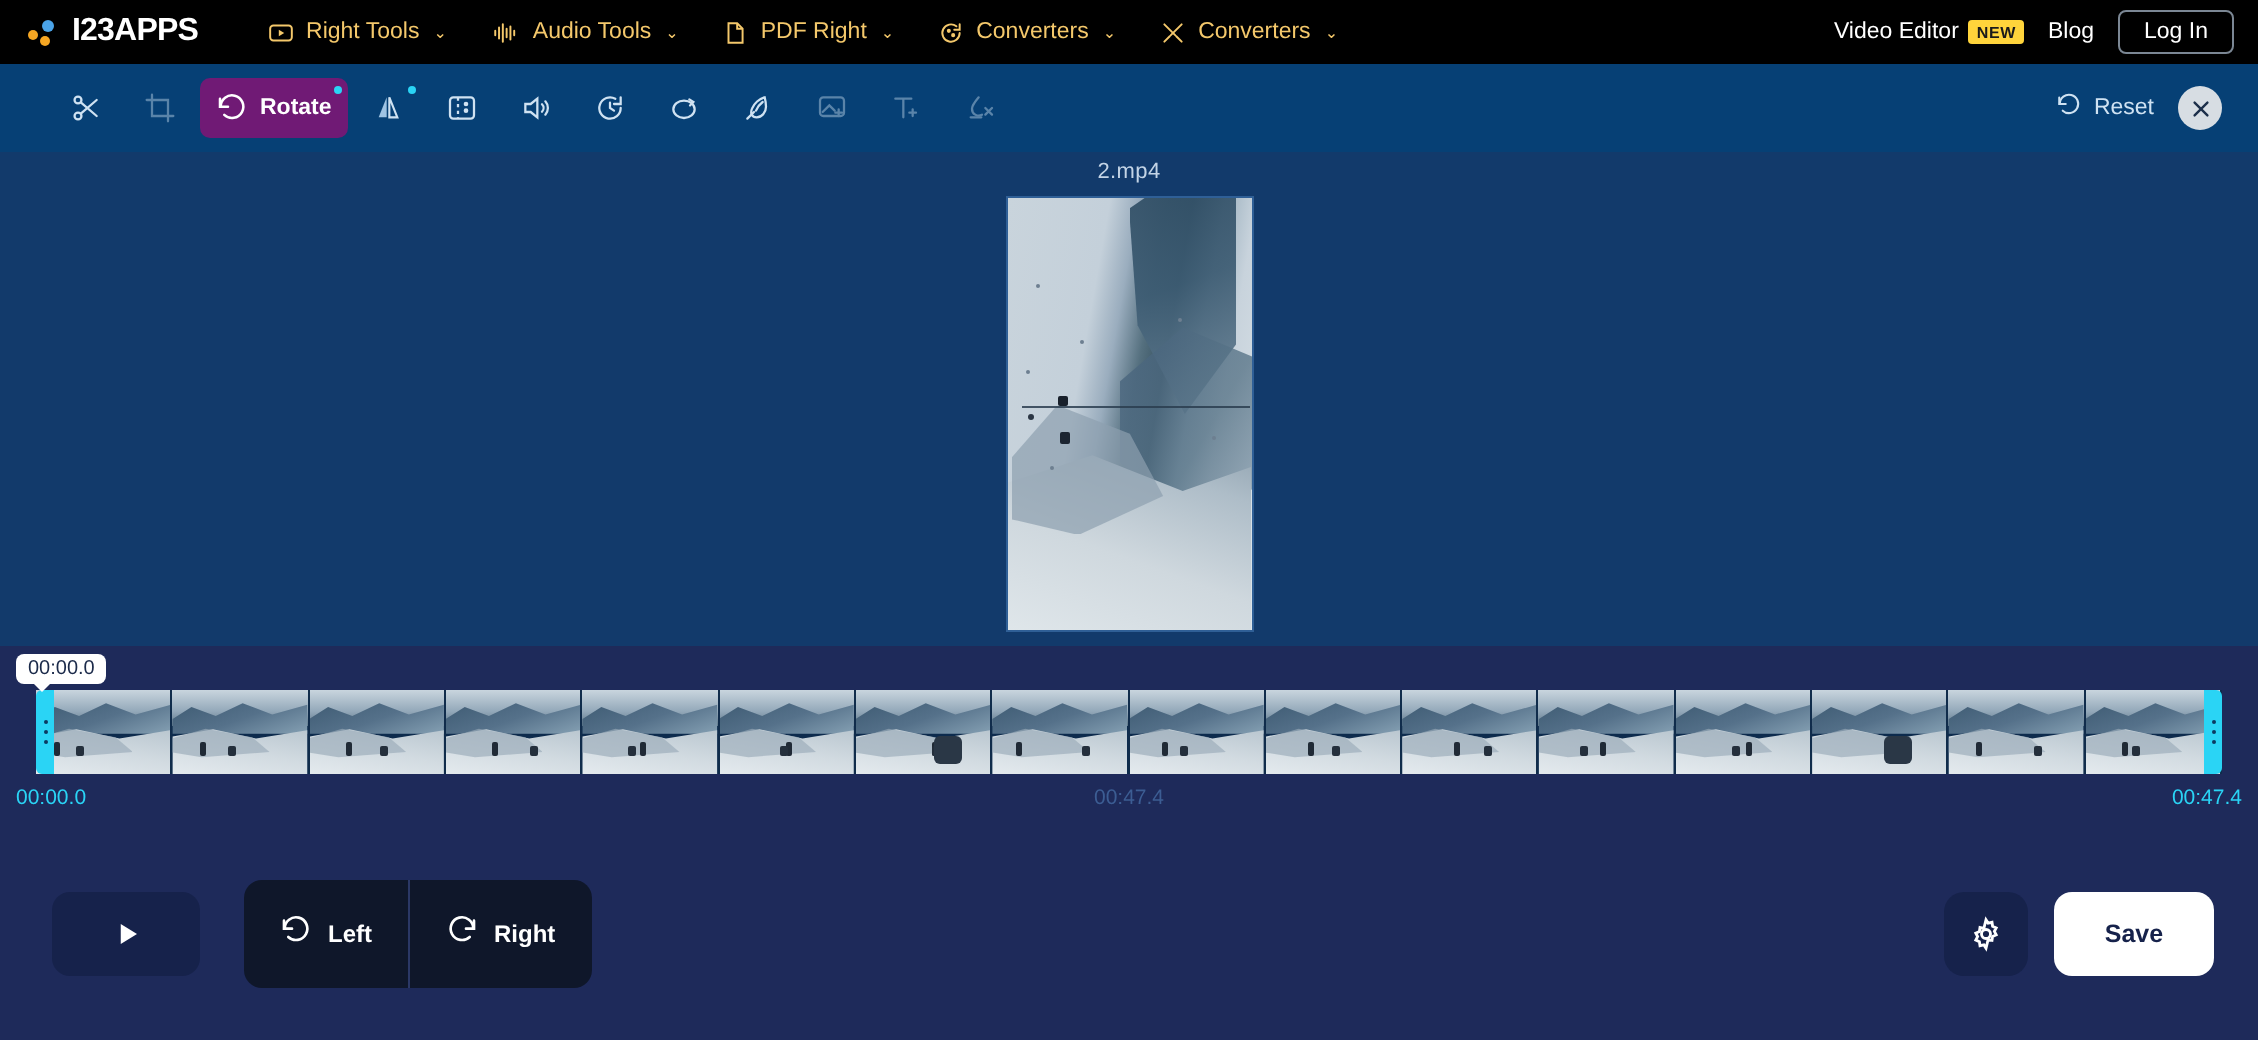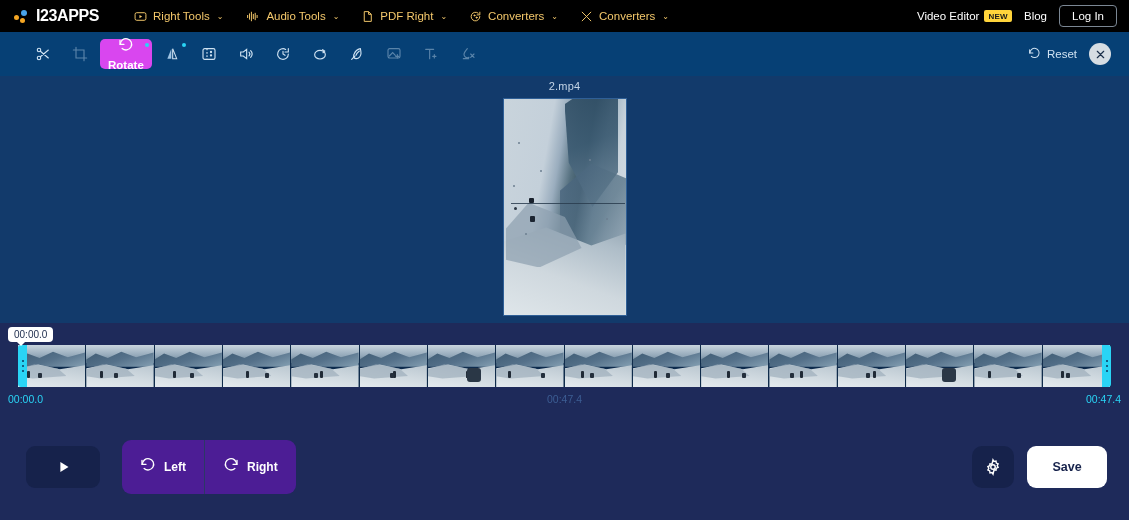--- a/index.html
+++ b/index.html
@@ -66,21 +66,21 @@
     position:relative;
   }
   .tool-group { display:flex; align-items:center; gap:3px; }
   .tool-btn {
     height:30px; min-width:34px;
     display:flex; align-items:center; justify-content:center; gap:6px;
     padding:0 8px; border-radius:5px; cursor:pointer;
     color:#cfe2f2; font-size:11.5px; font-weight:bold;
     position:relative; background:transparent;
   }
-  .tool-btn.active { background:#d946ef; color:#ffffff;flex-direction:column; }
+  .tool-btn.active { background:#701a75; color:#ffffff; }
   .tool-btn.dim { opacity:0.42; cursor:default; }
   .tool-btn svg { display:block; }
   .dot-badge {
     position:absolute; width:4px; height:4px; border-radius:50%;
     background:#2ad4f5; top:4px; right:3px;
   }
   .toolbar-right {
     position:absolute; right:18px; top:0; height:44px;
     display:flex; align-items:center; gap:12px;
   }
@@ -208,21 +208,21 @@
     display:flex; align-items:center;
     padding: 0 26px;
     position:relative;
   }
   .play-btn {
     width:74px; height:42px; border-radius:9px;
     background:#16224b; display:flex; align-items:center; justify-content:center;
     cursor:pointer; margin-right:22px;
   }
   .rot-group {
-    display:flex; height:54px; border-radius:9px; overflow:hidden; background:#4c1d95;
+    display:flex; height:54px; border-radius:9px; overflow:hidden; background:#0f172a;
   }
   .rot-btn {
     display:flex; align-items:center; justify-content:center; gap:8px;
     padding:0 18px; color:#ffffff; font-size:12px; font-weight:bold; cursor:pointer;
   }
   .rot-div { width:1px; background:#2b3866; align-self:stretch; }
   .bottom-right {
     position:absolute; right:22px; top:0; height:107px;
     display:flex; align-items:center; gap:13px;
   }

